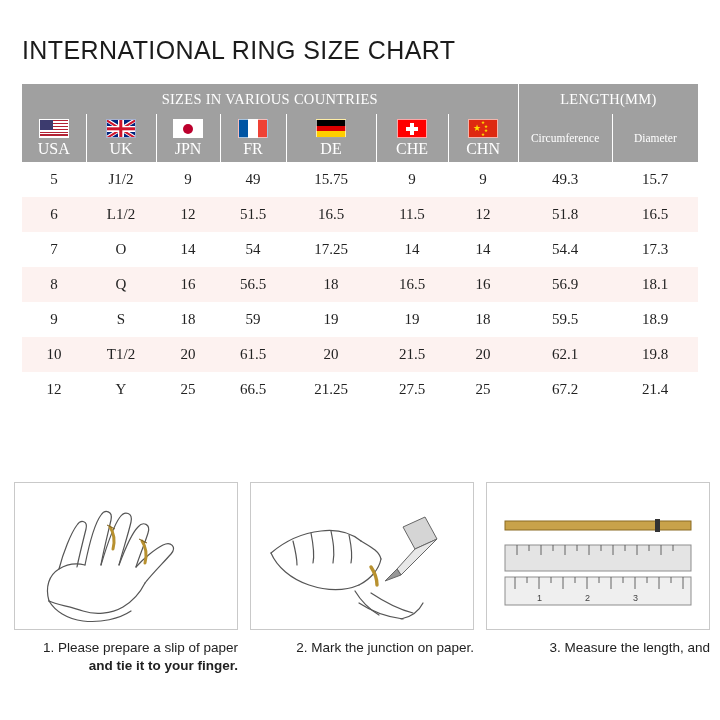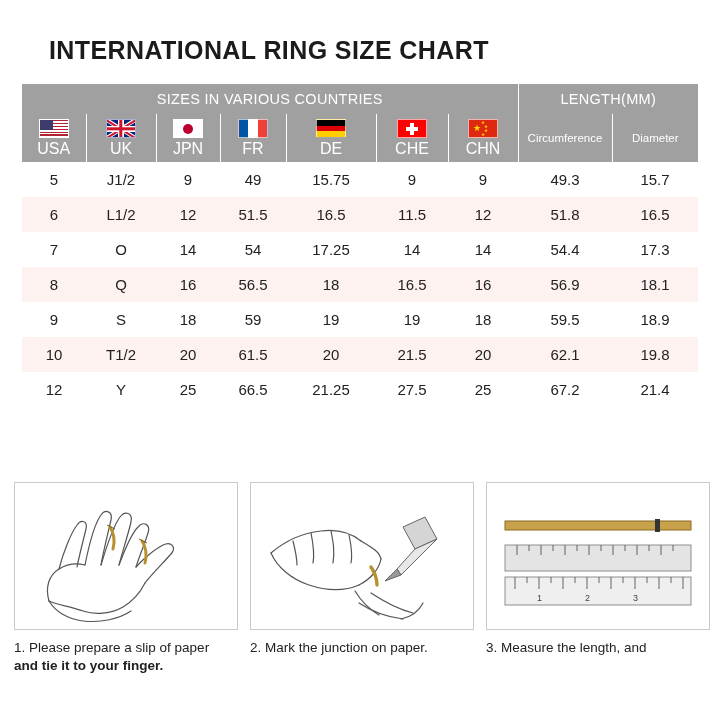--- a/index.html
+++ b/index.html
@@ -12,31 +12,31 @@
   }
   #page {
     position: relative;
     width: 720px; height: 720px;
     overflow: hidden;
   }
   .title {
     position: absolute;
     left: 22px; top: 36px;
     font-size: 25px;
-    font-weight: bold;
+    font-weight: normal;
     letter-spacing: 0.4px;
     color: #1b1b1b;
-    margin-left: 27px;
   }
   table.chart {
     position: absolute;
     left: 22px; top: 84px;
     width: 676px;
     border-collapse: collapse;
     table-layout: fixed;
+    font-family: Liberation Serif, serif;
   }
   table.chart td, table.chart th {
     text-align: center;
     vertical-align: middle;
     font-weight: normal;
   }
   
   .hdr-band td {
     background: #a0a0a0;
     color: #ffffff;
@@ -144,21 +144,21 @@
     border: 1px solid #c9c9c9;
     background: #fff;
     position: relative;
     overflow: hidden;
   }
   .step .cap {
     margin-top: 9px;
     font-size: 13.5px;
     line-height: 1.35;
     color: #222;
-    text-align: left;
+    text-align: right;
   }
   .step .cap .l2 { display: block; font-weight: bold; }
 </style>
 </head>
 <body>
 
 <div id="page">
 
   <div class="title">INTERNATIONAL RING SIZE CHART</div>
 

